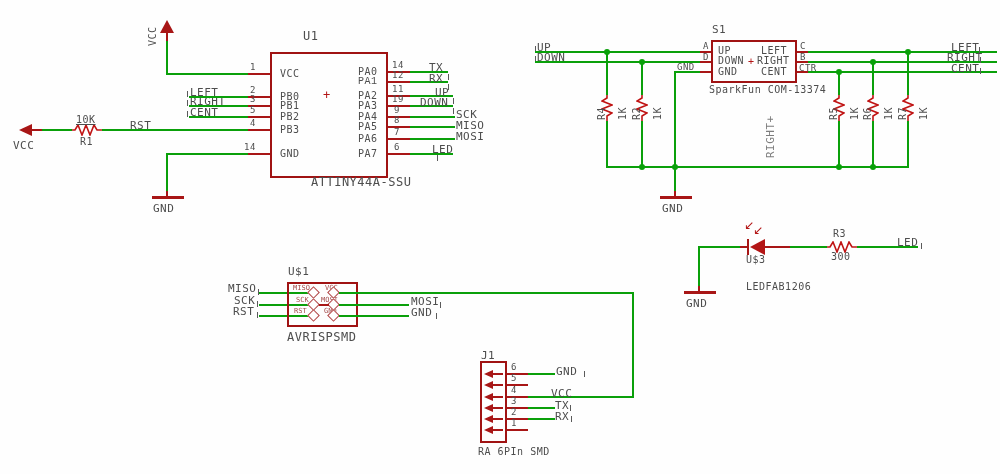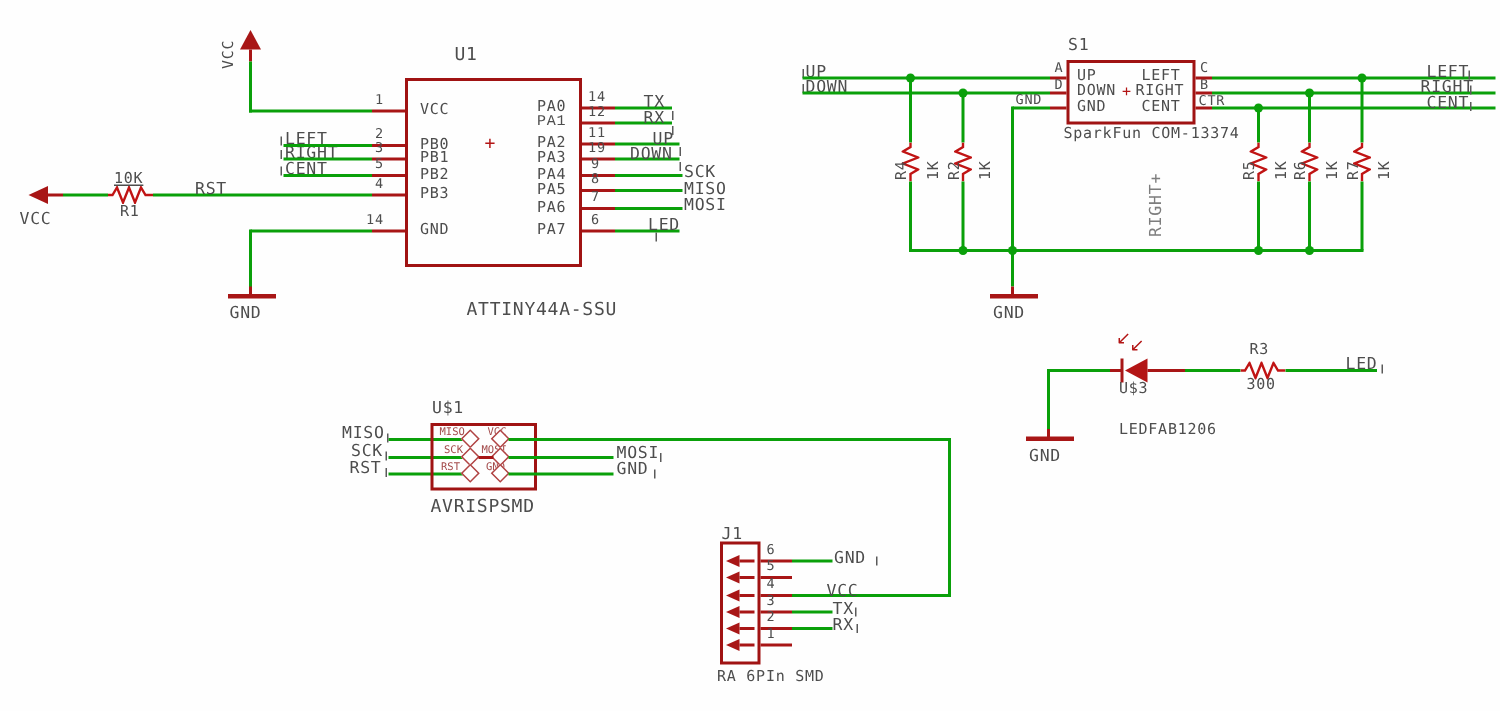--- a/index.html
+++ b/index.html
@@ -70,21 +70,21 @@
 
   <span class="t f9" style="left:250px;top:63px;">1</span>
   <span class="t f9" style="left:250px;top:86px;">2</span>
   <span class="t f9" style="left:250px;top:95px;">3</span>
   <span class="t f9" style="left:250px;top:106px;">5</span>
   <span class="t f9" style="left:250px;top:119px;">4</span>
   <span class="t f9" style="left:244px;top:143px;">14</span>
 
   <div class="box" style="left:270px;top:52px;width:118px;height:126px;"></div>
   <span class="t f12" style="left:303px;top:30px;">U1</span>
-  <span class="t f12" style="left:311px;top:200px;">ATTINY44A-SSU</span>
+  <span class="t f12" style="left:311px;top:176px;">ATTINY44A-SSU</span>
   <span class="t f12 red-t" style="left:323px;top:89px;">+</span>
 
   <span class="t f10" style="left:280px;top:69px;">VCC</span>
   <span class="t f10" style="left:280px;top:92px;">PB0</span>
   <span class="t f10" style="left:280px;top:101px;">PB1</span>
   <span class="t f10" style="left:280px;top:112px;">PB2</span>
   <span class="t f10" style="left:280px;top:125px;">PB3</span>
   <span class="t f10" style="left:280px;top:149px;">GND</span>
 
   <span class="t f10" style="left:358px;top:67px;">PA0</span>

